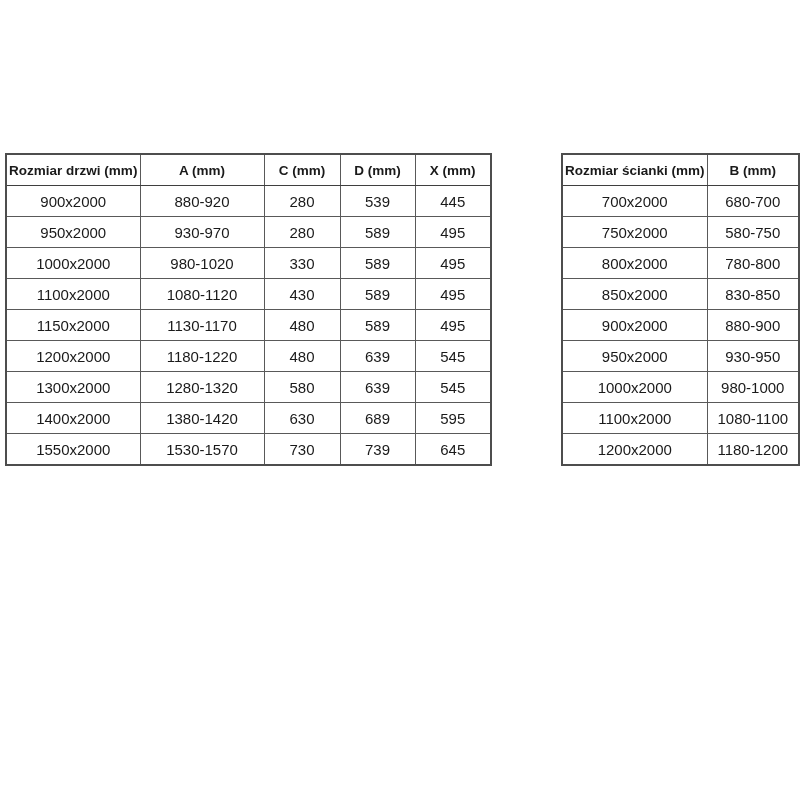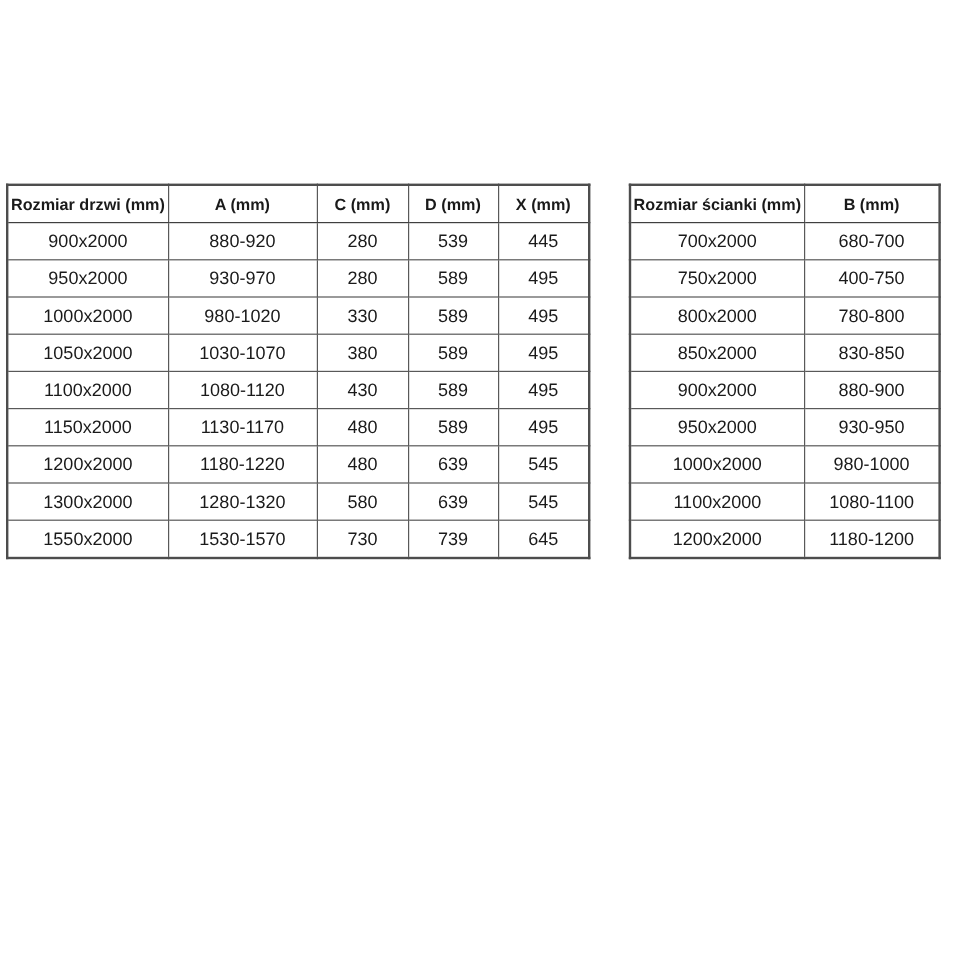--- a/index.html
+++ b/index.html
@@ -16,21 +16,21 @@
     overflow: hidden;
   }
   table.spec-table {
     position: absolute;
     top: 153px;
     border-collapse: collapse;
     table-layout: fixed;
     border: 2px solid #4d4d4d;
   }
   #table-0 { left: 5px; padding-left: 30px; }
-  #table-1 { left: 524px; }
+  #table-1 { left: 561px; }
   table.spec-table th,
   table.spec-table td {
     border: 1px solid #595959;
     text-align: center;
     vertical-align: middle;
     padding: 0 2px;
     height: 30px;
     color: #1a1a1a;
     white-space: nowrap;
     overflow: hidden;
@@ -92,27 +92,20 @@
           <td>495</td>
         </tr>
         <tr>
           <td>1000x2000</td>
           <td>980-1020</td>
           <td>330</td>
           <td>589</td>
           <td>495</td>
         </tr>
         <tr>
-          <td>1050x2000</td>
-          <td>1030-1070</td>
-          <td>380</td>
-          <td>589</td>
-          <td>495</td>
-        </tr>
-        <tr>
           <td>1100x2000</td>
           <td>1080-1120</td>
           <td>430</td>
           <td>589</td>
           <td>495</td>
         </tr>
         <tr>
           <td>1150x2000</td>
           <td>1130-1170</td>
           <td>480</td>
@@ -125,20 +118,27 @@
           <td>480</td>
           <td>639</td>
           <td>545</td>
         </tr>
         <tr>
           <td>1300x2000</td>
           <td>1280-1320</td>
           <td>580</td>
           <td>639</td>
           <td>545</td>
+        </tr>
+        <tr>
+          <td>1400x2000</td>
+          <td>1380-1420</td>
+          <td>630</td>
+          <td>689</td>
+          <td>595</td>
         </tr>
         <tr>
           <td>1550x2000</td>
           <td>1530-1570</td>
           <td>730</td>
           <td>739</td>
           <td>645</td>
         </tr>
       </tbody>
   </table>
@@ -154,21 +154,21 @@
           <th>B (mm)</th>
         </tr>
     </thead>
     <tbody>
         <tr>
           <td>700x2000</td>
           <td>680-700</td>
         </tr>
         <tr>
           <td>750x2000</td>
-          <td>400-750</td>
+          <td>580-750</td>
         </tr>
         <tr>
           <td>800x2000</td>
           <td>780-800</td>
         </tr>
         <tr>
           <td>850x2000</td>
           <td>830-850</td>
         </tr>
         <tr>

